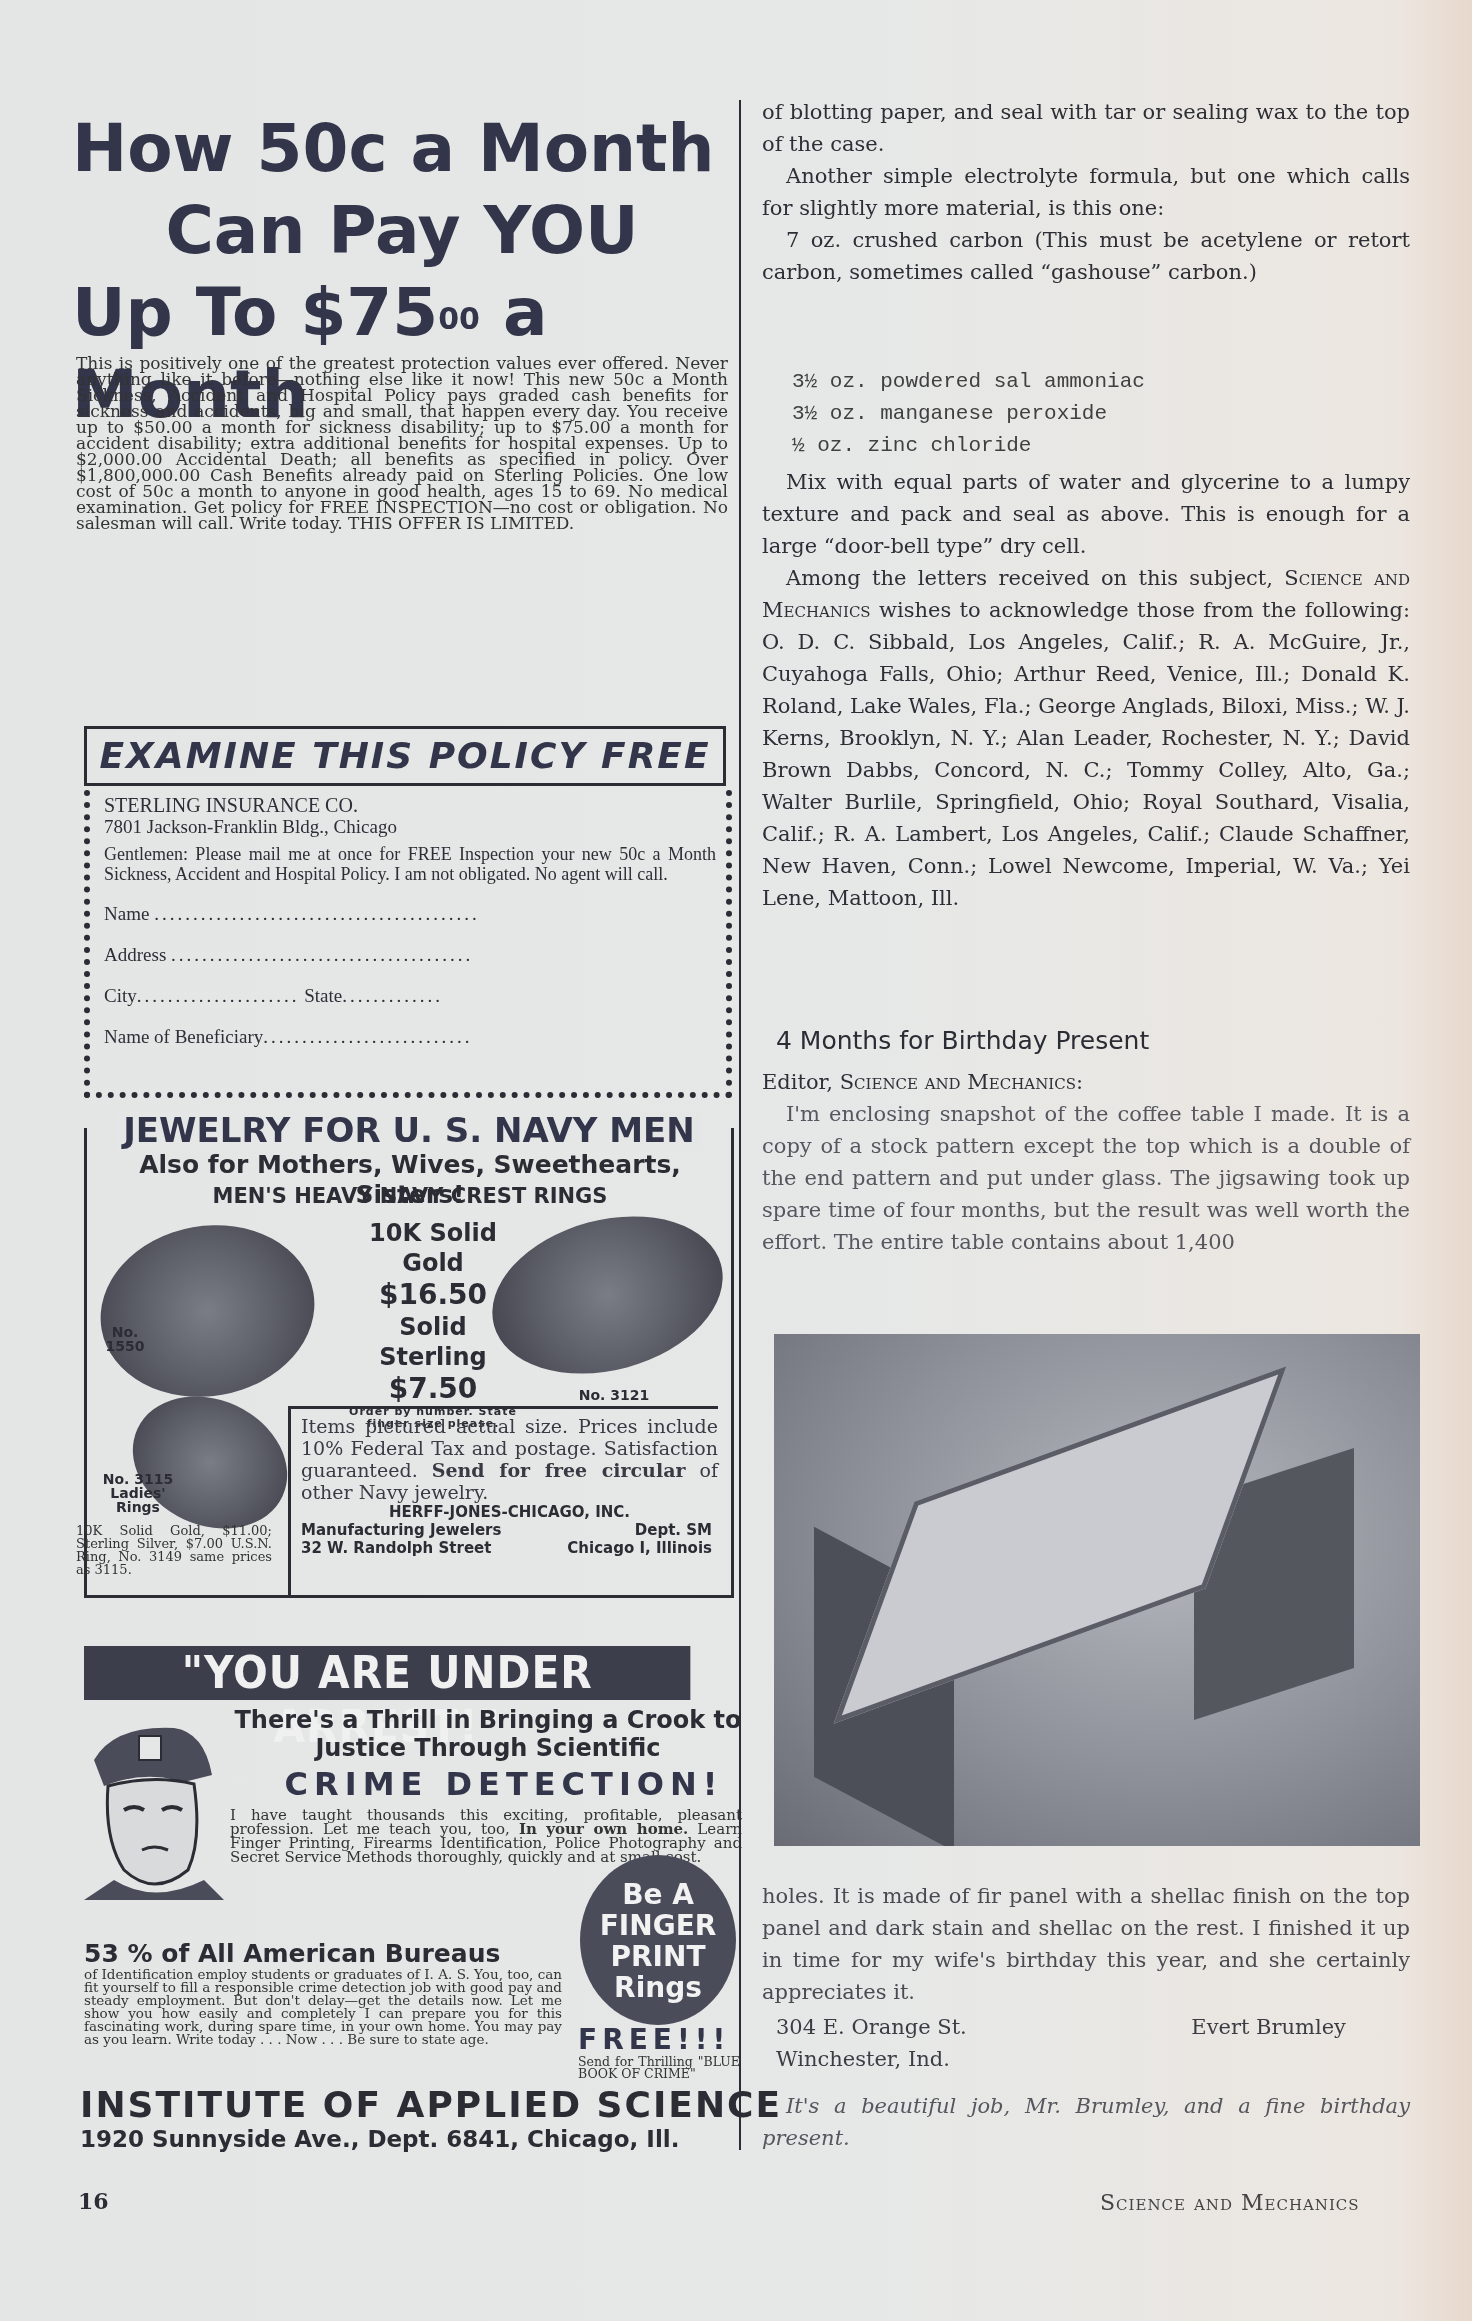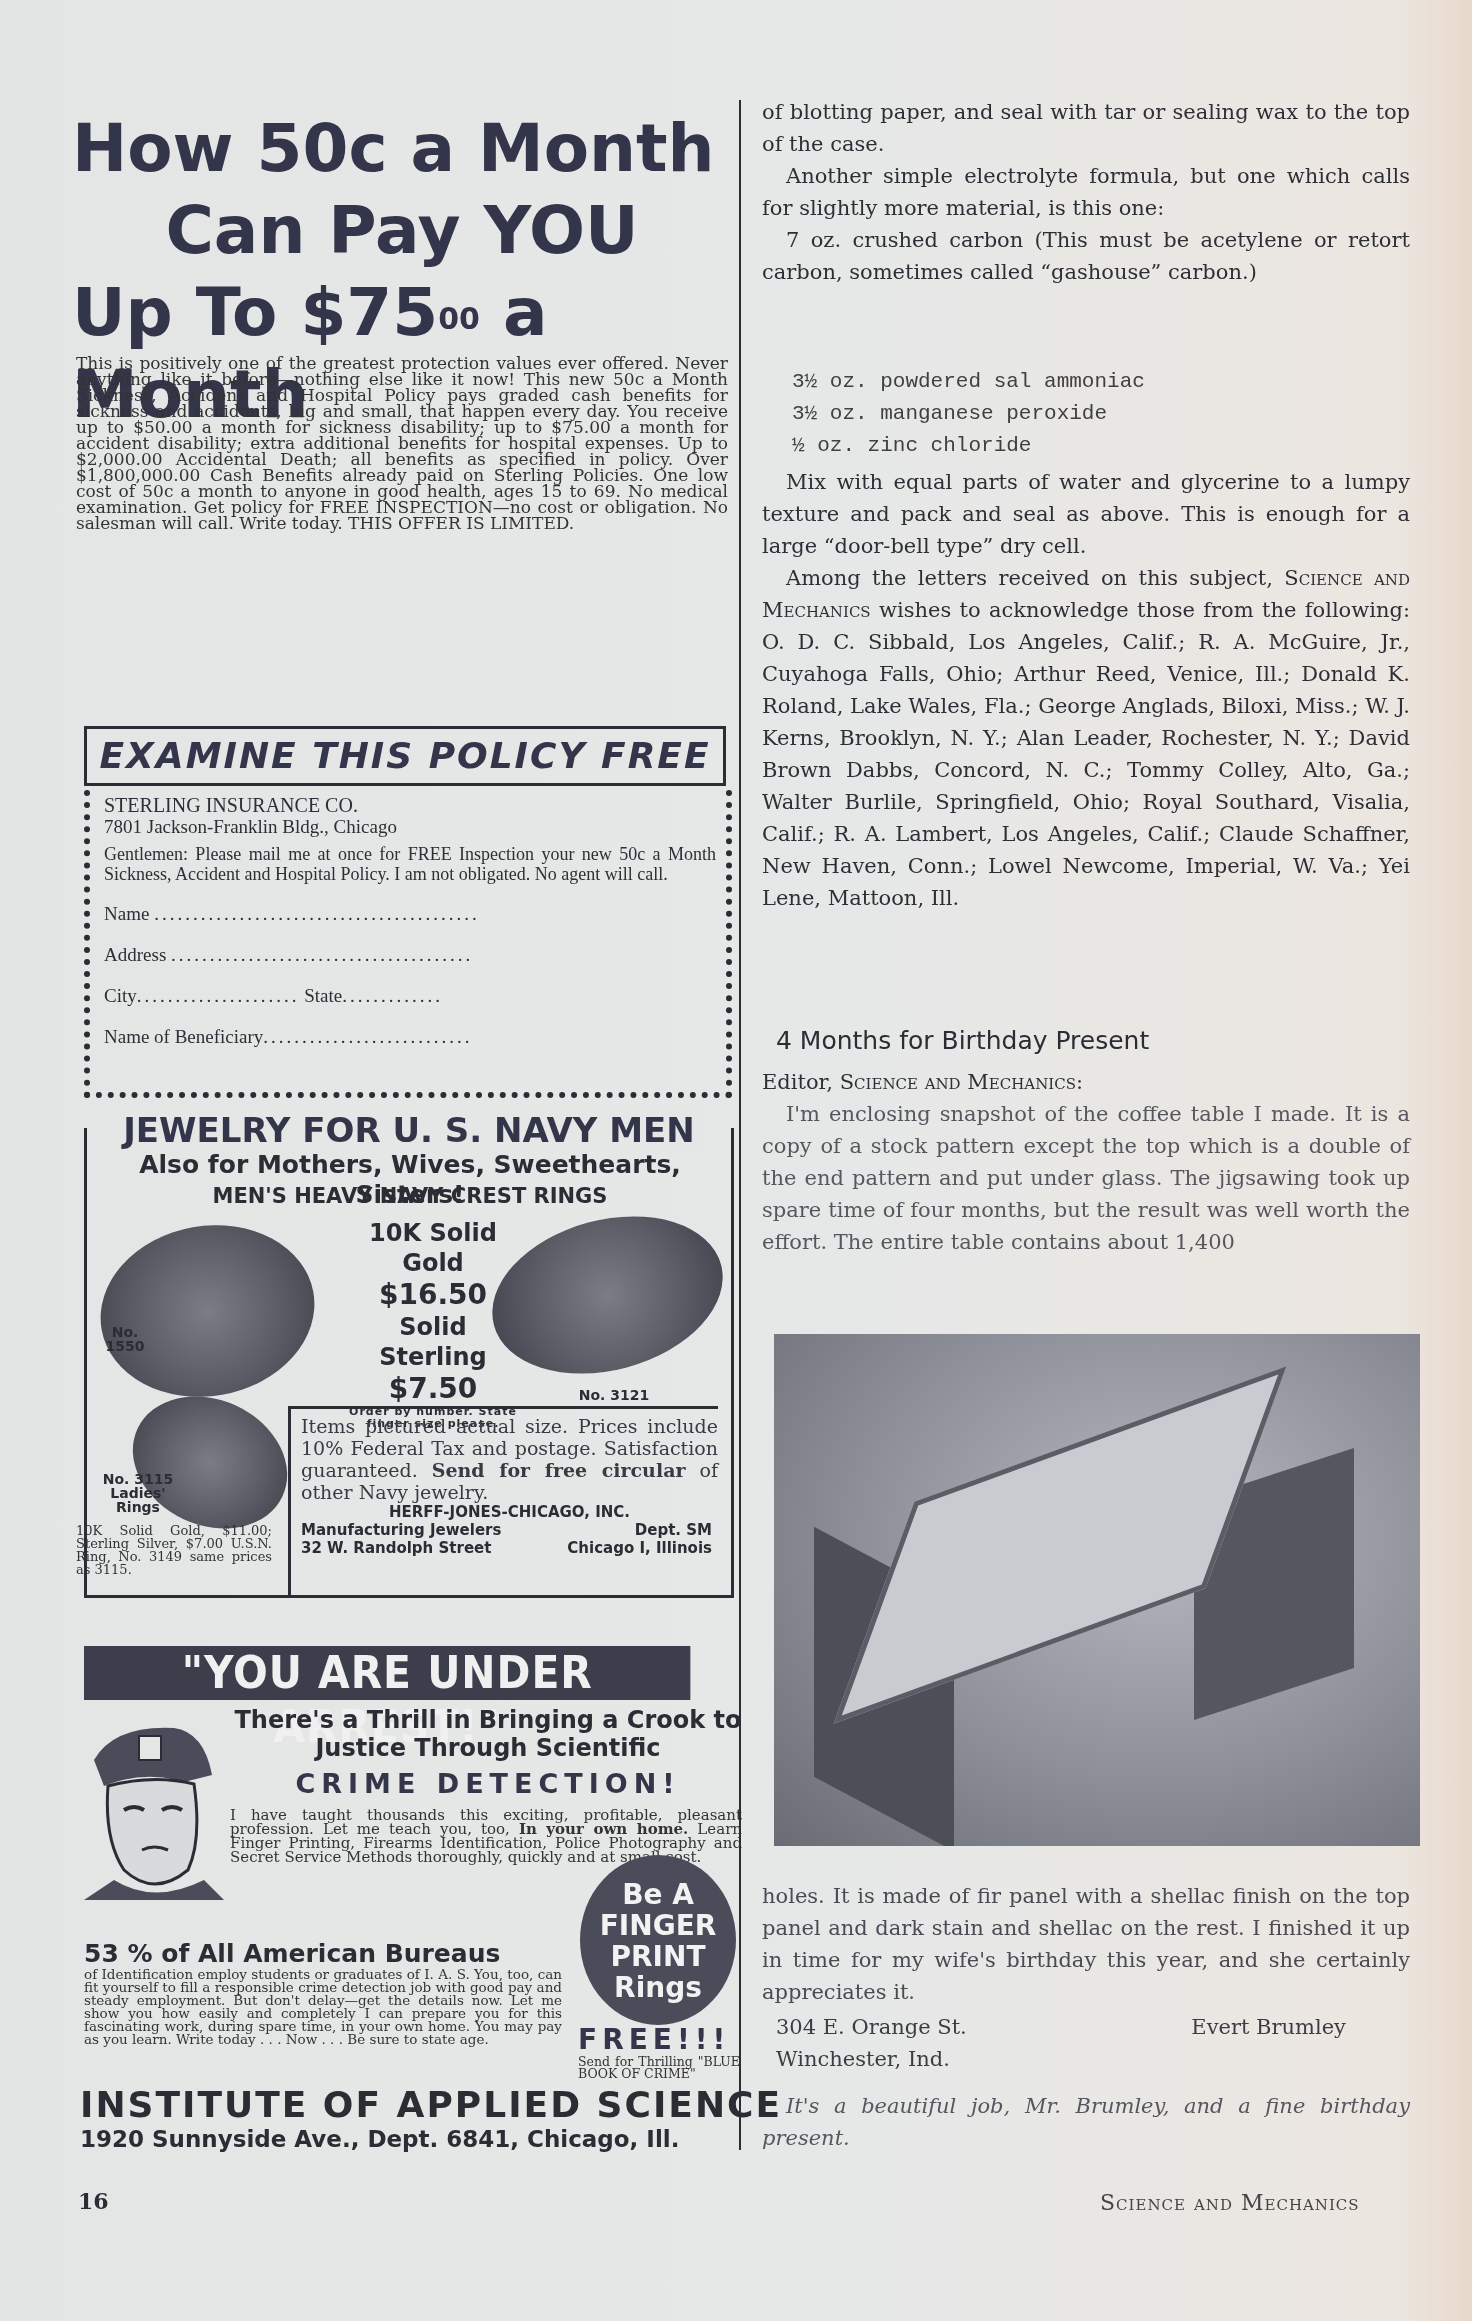--- a/index.html
+++ b/index.html
@@ -72,21 +72,21 @@
   .jewel-info .txt { font-family:"DejaVu Serif", serif; font-size:19px; line-height:22px; text-align:justify; color:#3a3a44; }
   .jewel-info .co { font-family:"DejaVu Sans", sans-serif; font-weight:bold; font-size:15px; line-height:18px; color:#2b2c34; }
   .ladies-txt { left:76px; top:1524px; width:196px; font-family:"DejaVu Serif", serif; font-size:13px; line-height:13px; text-align:justify; color:#333; }
   
   .arrest-banner {
     left:84px; top:1646px; width:652px; height:54px; background:#3c3e4c;
     color:#f0f0f0; font-family:"DejaVu Sans", sans-serif; font-weight:bold; font-size:44px; line-height:54px; text-align:center;
     letter-spacing:1px; transform:scaleX(0.93); transform-origin:left center;
   }
   .arrest-h1 { left:228px; top:1706px; width:520px; text-align:center; font-family:"DejaVu Sans", sans-serif; font-weight:bold; font-size:24px; line-height:28px; color:#2b2c34; }
-  .arrest-h2 { left:228px; top:1764px; width:520px; text-align:center; font-family:"DejaVu Sans", sans-serif; font-weight:bold; font-size:27px; line-height:40px; letter-spacing:6px; color:#33364a; }
+  .arrest-h2 { left:244px; top:1764px; width:520px; text-align:center; font-family:"DejaVu Sans", sans-serif; font-weight:bold; font-size:32px; line-height:40px; letter-spacing:6px; color:#33364a; }
   .arrest-intro { left:230px; top:1808px; width:512px; font-family:"DejaVu Serif", serif; font-size:15px; line-height:14px; text-align:justify; color:#333; }
   .cop { left:84px; top:1720px; width:140px; height:180px; }
   .bureaus { left:84px; top:1940px; width:460px; font-family:"DejaVu Sans", sans-serif; font-weight:bold; font-size:25px; line-height:28px; color:#2b2c34; }
   .bureaus-txt { left:84px; top:1968px; width:478px; font-family:"DejaVu Serif", serif; font-size:13.5px; line-height:13px; text-align:justify; color:#333; }
   .fp-badge { left:580px; top:1855px; width:156px; height:170px; border-radius:50%; background:#4a4c5a; color:#f2f2f2; font-family:"DejaVu Sans", sans-serif; font-weight:bold; text-align:center; padding-top:24px; box-sizing:border-box; }
   .fp-badge div { font-size:28px; line-height:31px; }
   .free { left:578px; top:2025px; width:162px; font-family:"DejaVu Sans", sans-serif; font-weight:bold; font-size:28px; line-height:30px; letter-spacing:5px; color:#33364a; }
   .free-txt { left:578px; top:2056px; width:162px; font-family:"DejaVu Serif", serif; font-size:12.5px; line-height:12px; text-align:justify; color:#333; }
   .ias { left:80px; top:2087px; width:664px; font-family:"DejaVu Sans", sans-serif; font-weight:bold; font-size:36px; line-height:36px; color:#2b2c34; letter-spacing:2px; white-space:nowrap; }
   .ias-addr { left:80px; top:2125px; width:664px; font-family:"DejaVu Sans", sans-serif; font-weight:bold; font-size:23px; line-height:28px; color:#2b2c34; white-space:nowrap; }

